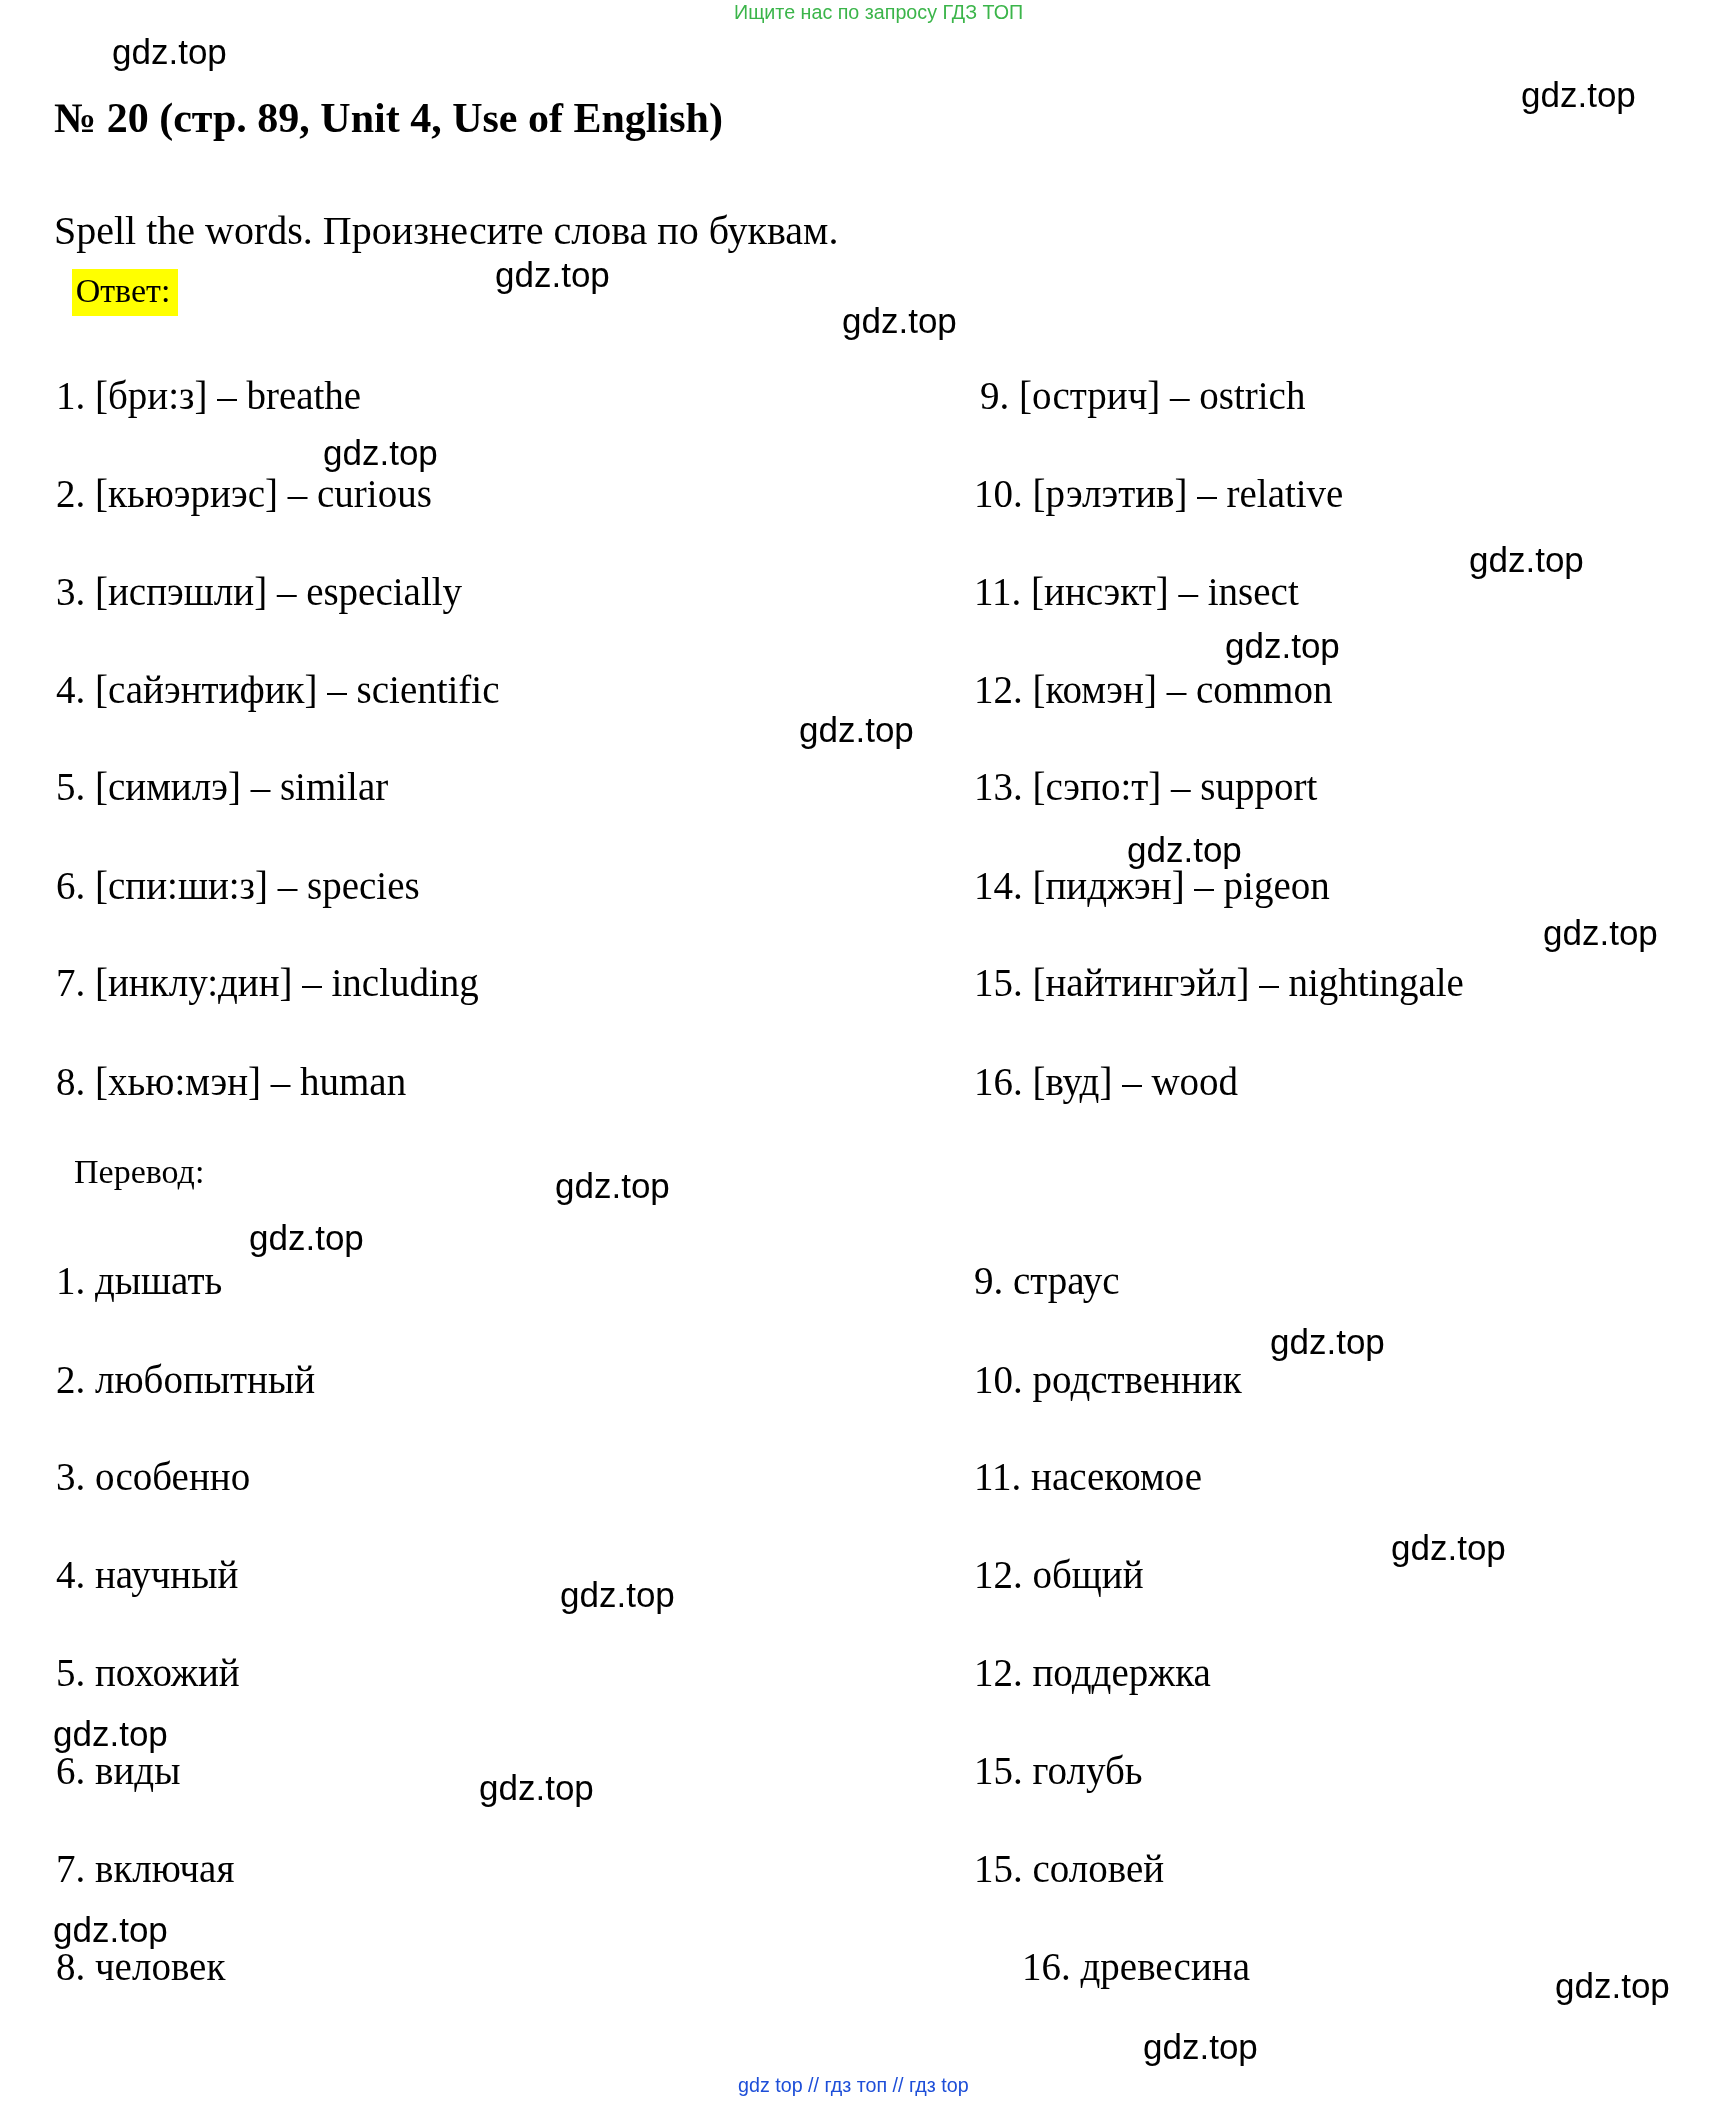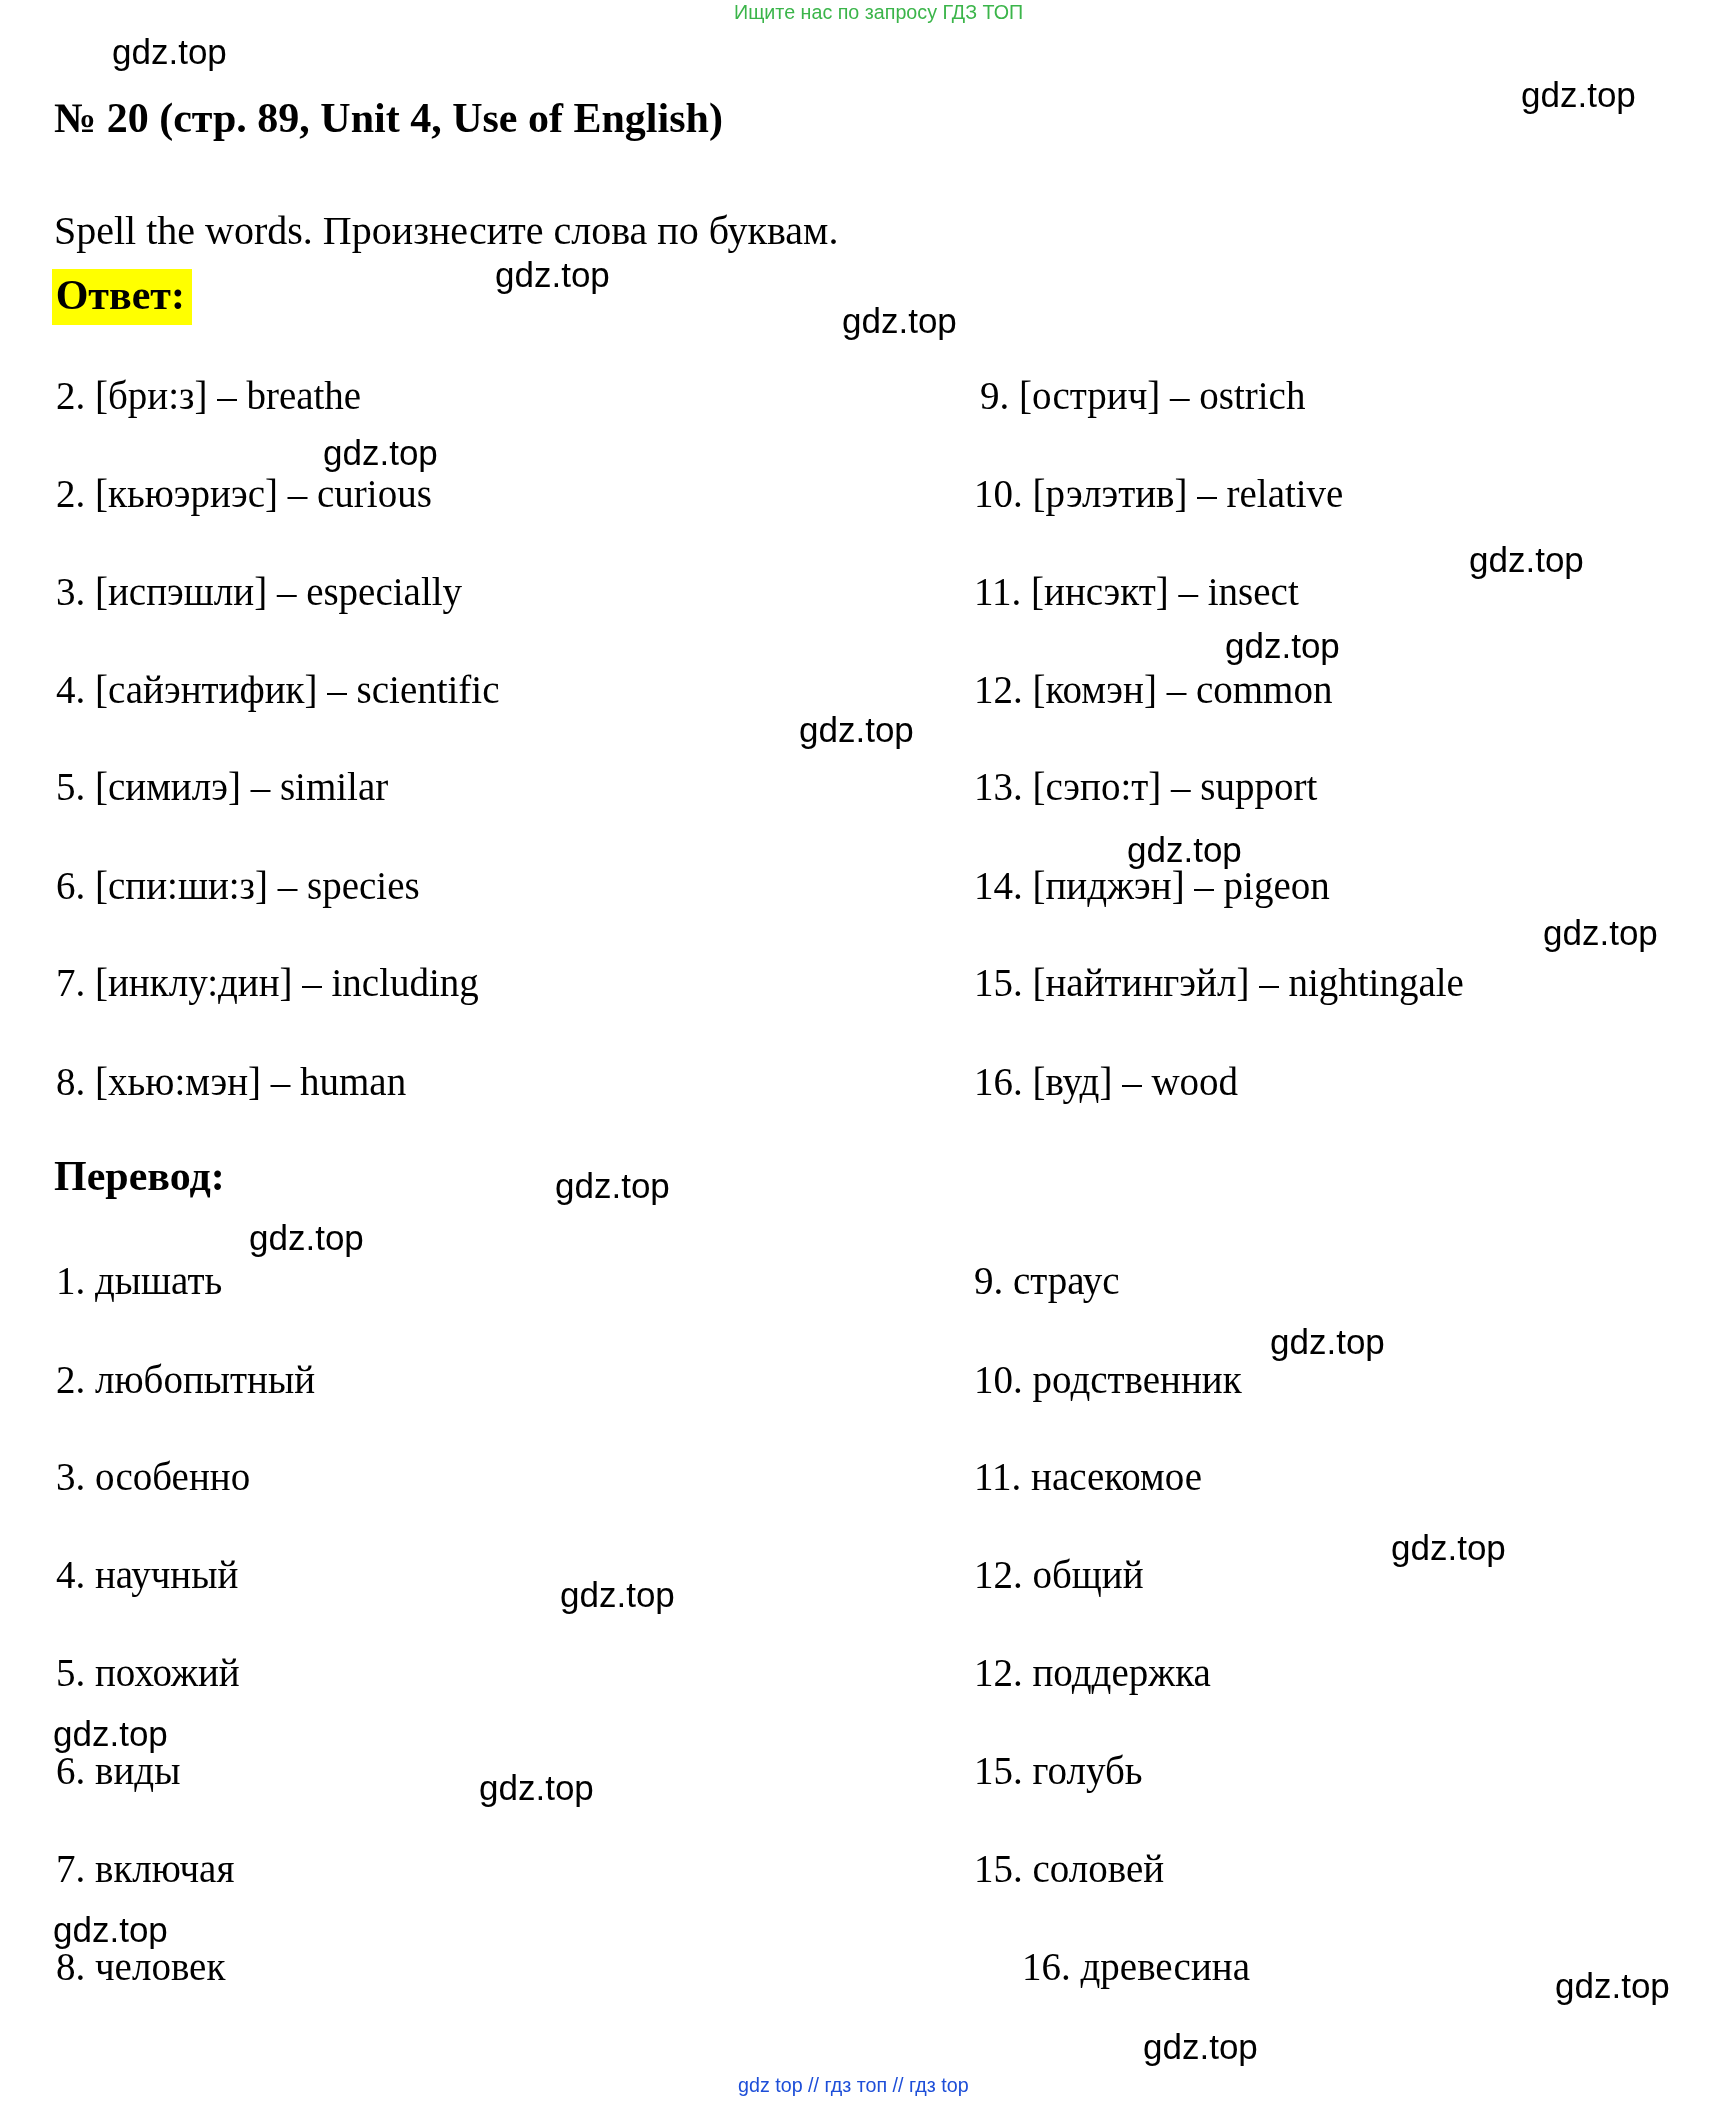--- a/index.html
+++ b/index.html
@@ -43,22 +43,23 @@
     line-height: 1.1;
   }
   .instruction {
     position: absolute;
     left: 54px; top: 169px;
     font-size: 40px;
     line-height: 1.1;
   }
   .section-heading {
     position: absolute;
-    font-size: 42px; font-weight: bold;
+    font-size: 34px; font-weight: normal;
     line-height: 1.1;
+    margin-left: 20px;
   }
   .answer-heading { left: 52px; top: 269px; background: #ffff00; padding: 2.8px 7.5px 6.6px 3.7px; }
   .translation-heading { left: 54px; top: 1153px; }
   .item {
     position: absolute;
     font-size: 39px;
     line-height: 1.1;
     white-space: nowrap;
   }
   .col-left  { left: 56px; }
@@ -88,21 +89,21 @@
 <span class="wm" style="left:479px;  top:1770px;">gdz.top</span>
 <span class="wm" style="left:53px;   top:1912px;">gdz.top</span>
 <span class="wm" style="left:1555px; top:1968px;">gdz.top</span>
 <span class="wm" style="left:1143px; top:2029px;">gdz.top</span>
 
 <h1 class="page-title">№ 20 (стр. 89, Unit 4, Use of English)</h1>
 <p class="instruction">Spell the words. Произнесите слова по буквам.</p>
 
 <div class="section-heading answer-heading">Ответ:</div>
 
-<span class="item col-left" style="top:375px;">2. [бри:з] – breathe</span>
+<span class="item col-left" style="top:375px;">1. [бри:з] – breathe</span>
 <span class="item col-left" style="top:473px;">2. [кьюэриэс] – curious</span>
 <span class="item col-left" style="top:571px;">3. [испэшли] – especially</span>
 <span class="item col-left" style="top:669px;">4. [сайэнтифик] – scientific</span>
 <span class="item col-left" style="top:766px;">5. [симилэ] – similar</span>
 <span class="item col-left" style="top:865px;">6. [спи:ши:з] – species</span>
 <span class="item col-left" style="top:962px;">7. [инклу:дин] – including</span>
 <span class="item col-left" style="top:1061px;">8. [хью:мэн] – human</span>
 
 <span class="item col-right" style="top:375px;margin-left:6px;">9. [острич] – ostrich</span>
 <span class="item col-right" style="top:473px;">10. [рэлэтив] – relative</span>

